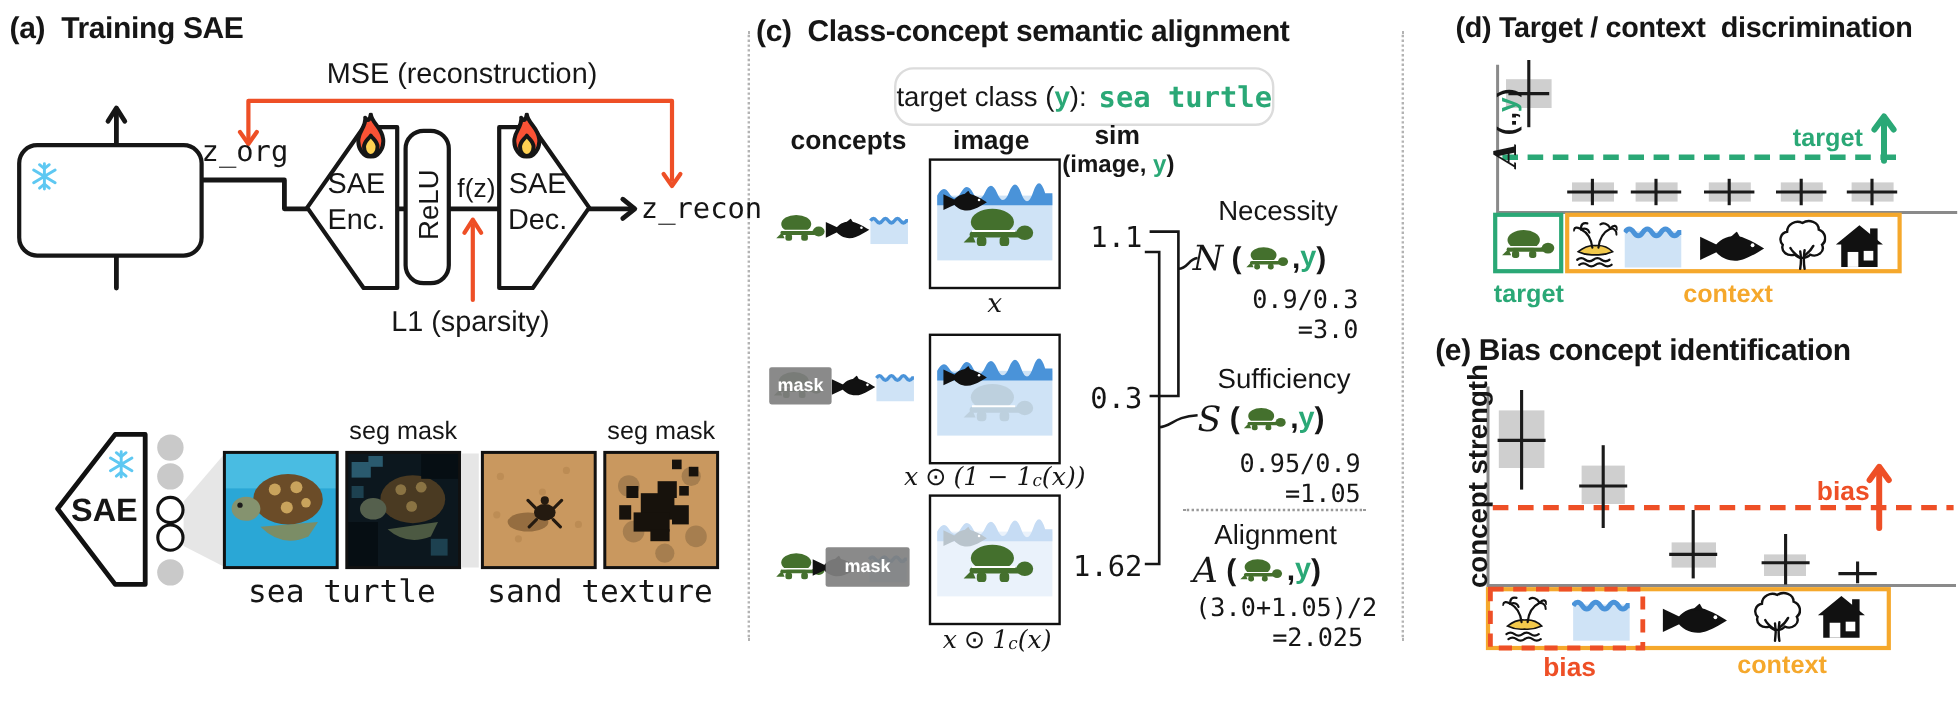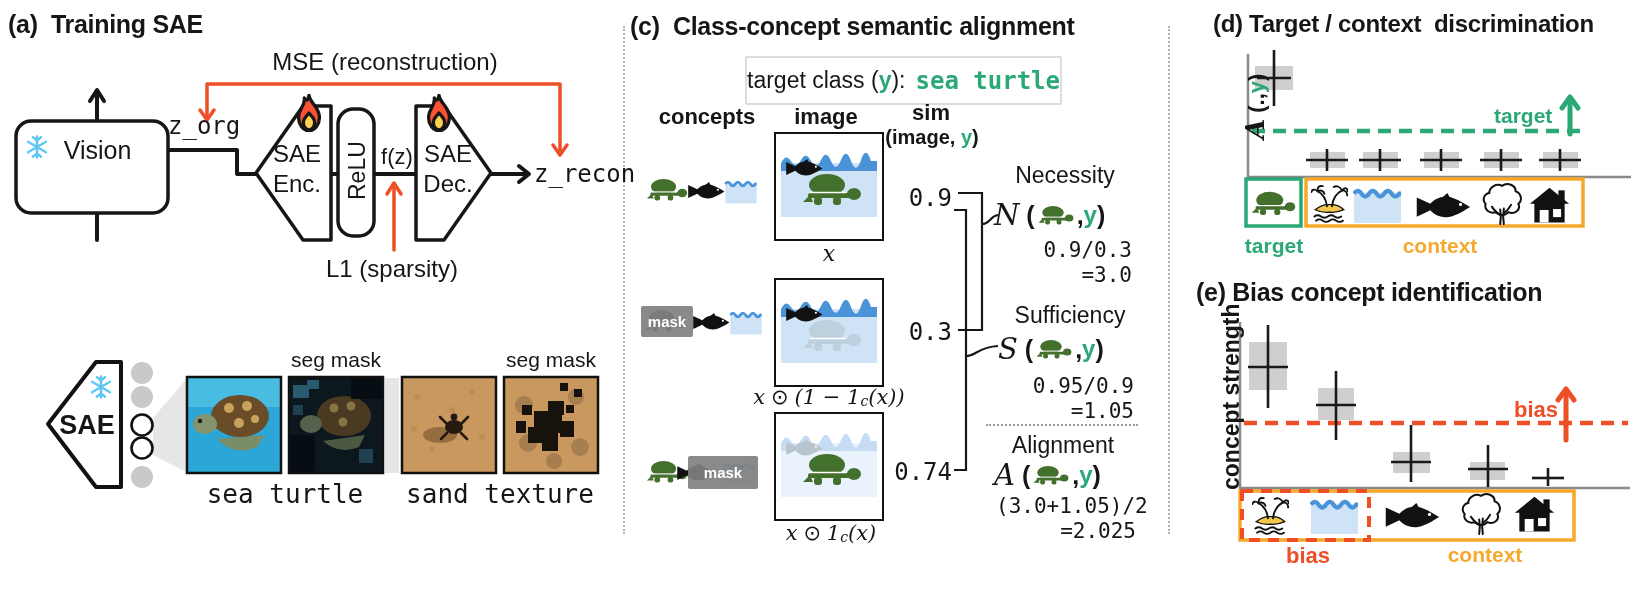--- a/index.html
+++ b/index.html
@@ -329,39 +329,38 @@
     <use href="#sym-house" x="1514" y="495" width="41" height="39"></use>
     <rect x="1242" y="491" width="127" height="49" fill="none" stroke="#ee4f26" stroke-width="4" stroke-dasharray="11 8"></rect>
   </g>
 </svg>
 
 <div class="sep" style="left:623px;top:26px;height:508px;"></div>
 <div class="sep" style="left:1168px;top:26px;height:508px;"></div>
 
 <div class="lbl title" style="left:8px;top:10px;">(a)  Training SAE</div>
 <div class="lbl ctr" style="left:250px;top:48px;width:270px;font-size:24px;">MSE (reconstruction)</div>
-<div class="lbl ctr" style="left:30px;top:136px;width:135px;font-size:25px;">Vision</div>
 <div class="lbl mono" style="left:168px;top:112px;font-size:24px;">z_org</div>
 <div class="lbl ctr" style="left:271px;top:140px;width:52px;font-size:24px;">SAE</div>
 <div class="lbl ctr" style="left:271px;top:170px;width:52px;font-size:24px;">Enc.</div>
 <div class="vlabel" style="left:344px;top:200px;font-size:23px;">ReLU</div>
 <div class="lbl ctr" style="left:374px;top:144px;width:46px;font-size:22px;">f(z)</div>
 <div class="lbl ctr" style="left:420px;top:140px;width:56px;font-size:24px;">SAE</div>
 <div class="lbl ctr" style="left:420px;top:170px;width:56px;font-size:24px;">Dec.</div>
 <div class="lbl mono" style="left:534px;top:160px;font-size:24px;">z_recon</div>
 <div class="lbl ctr" style="left:302px;top:255px;width:180px;font-size:24px;">L1 (sparsity)</div>
 
 <div class="lbl ctr" style="left:56px;top:410px;width:62px;font-size:27px;font-weight:800;">SAE</div>
 <div class="lbl ctr" style="left:286px;top:348px;width:100px;font-size:21px;">seg mask</div>
 <div class="lbl ctr" style="left:501px;top:348px;width:100px;font-size:21px;">seg mask</div>
 <div class="lbl ctr mono" style="left:187px;top:479px;width:196px;font-size:26px;">sea turtle</div>
 <div class="lbl title" style="left:630px;top:12px;">(c)  Class-concept semantic alignment</div>
 
 <div class="lbl ctr mono" style="left:402px;top:479px;width:196px;font-size:26px;">sand texture</div>
-<div class="abs" style="left:745px;top:56px;width:313px;height:45px;border:2.5px solid #dcdcdc;border-radius:2px;display:flex;align-items:center;justify-content:flex-end;white-space:pre;">
+<div class="abs" style="left:745px;top:56px;width:313px;height:45px;border:2.5px solid #dcdcdc;border-radius:16px;display:flex;align-items:center;justify-content:flex-end;white-space:pre;">
   <span style="font-size:23px;">target class (</span><span class="green" style="font-size:23px;font-weight:800;">y</span><span style="font-size:23px;">):</span><span style="width:14px;"></span><span class="green mono" style="font-size:24px;font-weight:800;">sea turtle</span>
 </div>
 <div class="lbl ctr" style="left:652px;top:104px;width:110px;font-size:22px;font-weight:800;">concepts</div>
 <div class="lbl ctr" style="left:776px;top:104px;width:100px;font-size:22px;font-weight:800;">image</div>
 <div class="lbl ctr" style="left:896px;top:100px;width:70px;font-size:22px;font-weight:800;">sim</div>
 <div class="abs" style="left:876px;top:126px;width:112px;display:flex;justify-content:center;white-space:pre;font-size:20px;font-weight:800;">
   <span>(image,</span><span> </span><span class="green">y</span><span>)</span>
 </div>
 
 <div class="chip" style="left:641px;top:306px;width:52px;height:31px;">
@@ -372,23 +371,23 @@
     </div>
 
 <div class="lbl ctr serifit" style="left:759px;top:241px;width:140px;font-size:22px;">x</div>
 <div class="abs" style="left:744px;top:385px;width:170px;display:flex;justify-content:center;white-space:pre;font-size:21px;">
   <span class="serifit">x</span><span> </span><span style="font-family:'DejaVu Sans',sans-serif;">⊙</span><span> </span><span class="serifit">(1 − 1</span><span class="serifit" style="font-size:14px;align-self:flex-end;">c</span><span class="serifit">(x))</span>
 </div>
 <div class="abs" style="left:756px;top:521px;width:150px;display:flex;justify-content:center;white-space:pre;font-size:21px;">
   <span class="serifit">x</span><span> </span><span style="font-family:'DejaVu Sans',sans-serif;">⊙</span><span> </span><span class="serifit">1</span><span class="serifit" style="font-size:14px;align-self:flex-end;">c</span><span class="serifit">(x)</span>
 </div>
 
-<div class="lbl rt mono" style="left:886px;top:184px;width:66px;font-size:24px;">0.9</div>
+<div class="lbl rt mono" style="left:886px;top:184px;width:66px;font-size:24px;">1.1</div>
 <div class="lbl rt mono" style="left:886px;top:318px;width:66px;font-size:24px;">0.3</div>
-<div class="lbl rt mono" style="left:886px;top:458px;width:66px;font-size:24px;">0.74</div>
+<div class="lbl rt mono" style="left:886px;top:458px;width:66px;font-size:24px;">1.62</div>
 
 <div class="lbl ctr" style="left:1000px;top:162px;width:130px;font-size:23px;">Necessity</div>
 <div class="fnrow" style="left:994px;top:198px;">
   <span class="fl">N</span><span class="p"> </span><span class="p">(</span><svg width="36" height="22" viewBox="0 0 60 36" style="color:#44702d;">
         <use href="#sym-turtle"></use>
       </svg><span class="p">,</span><span class="green" style="font-weight:800;font-size:24px;">y</span><span class="p">)</span>
 </div>
 <div class="lbl rt mono" style="left:1004px;top:238px;width:128px;font-size:21px;">0.9/0.3</div>
 <div class="lbl rt mono" style="left:1004px;top:263px;width:128px;font-size:21px;">=3.0</div>
 

